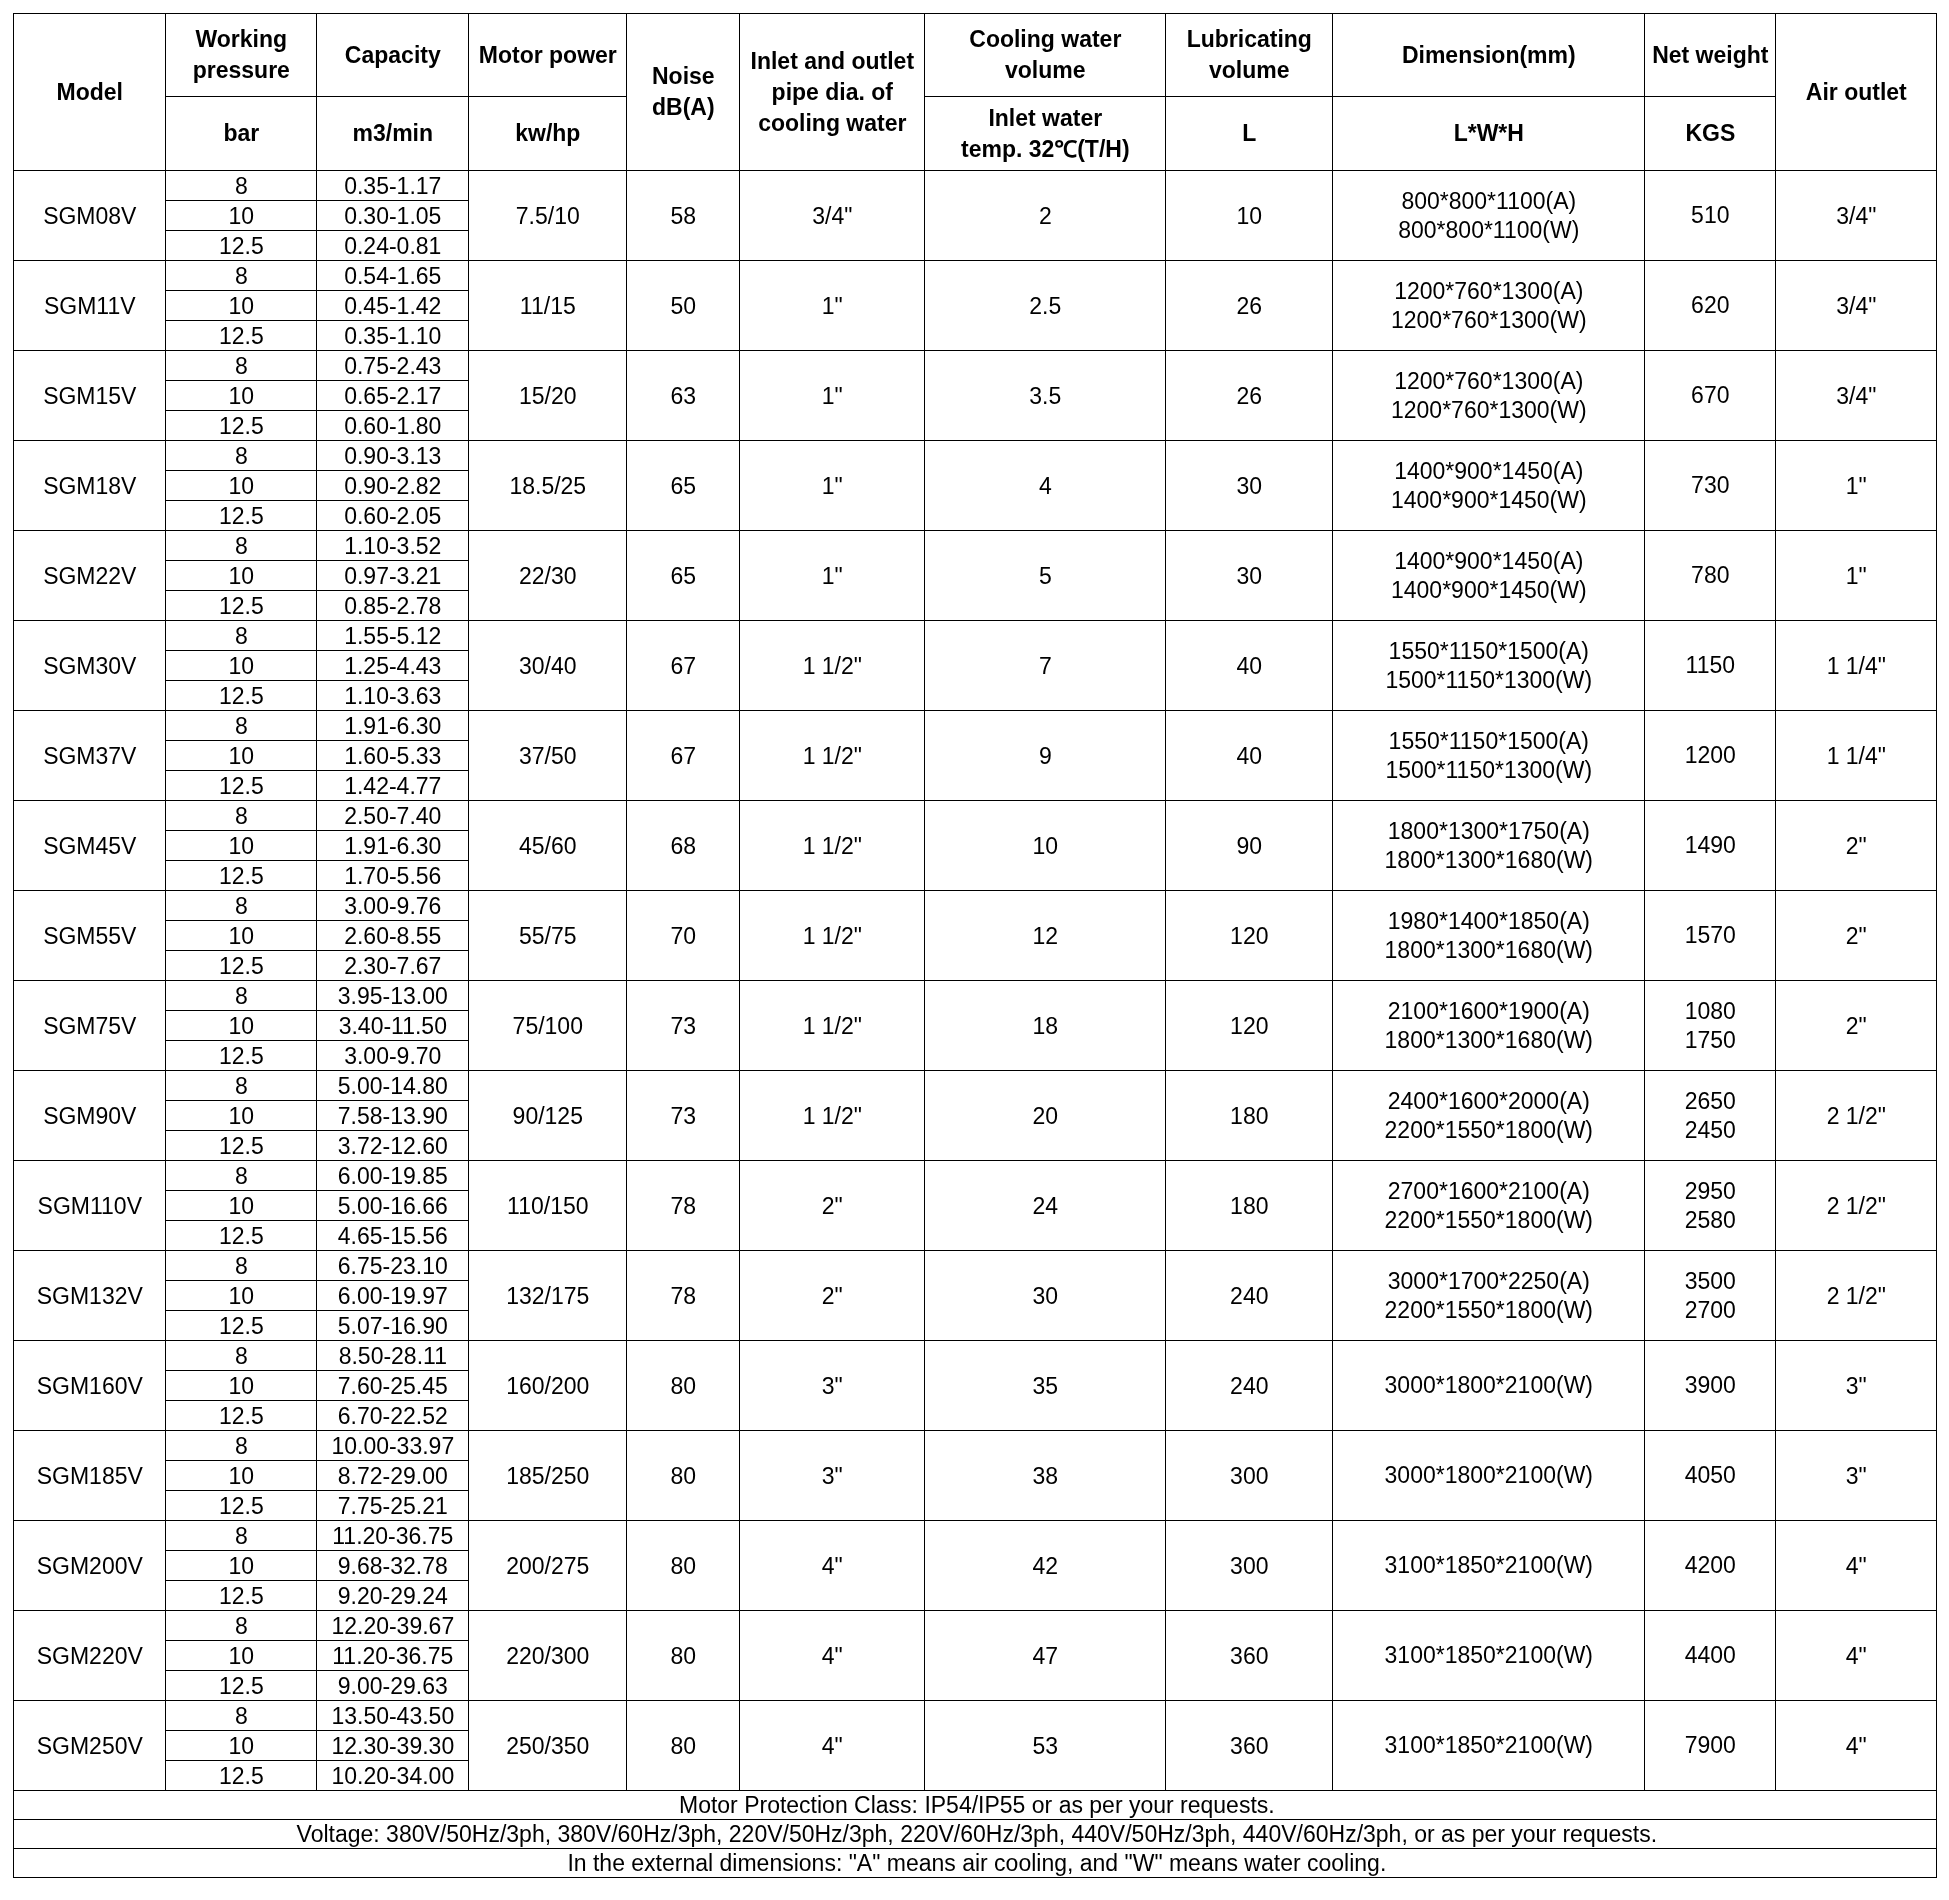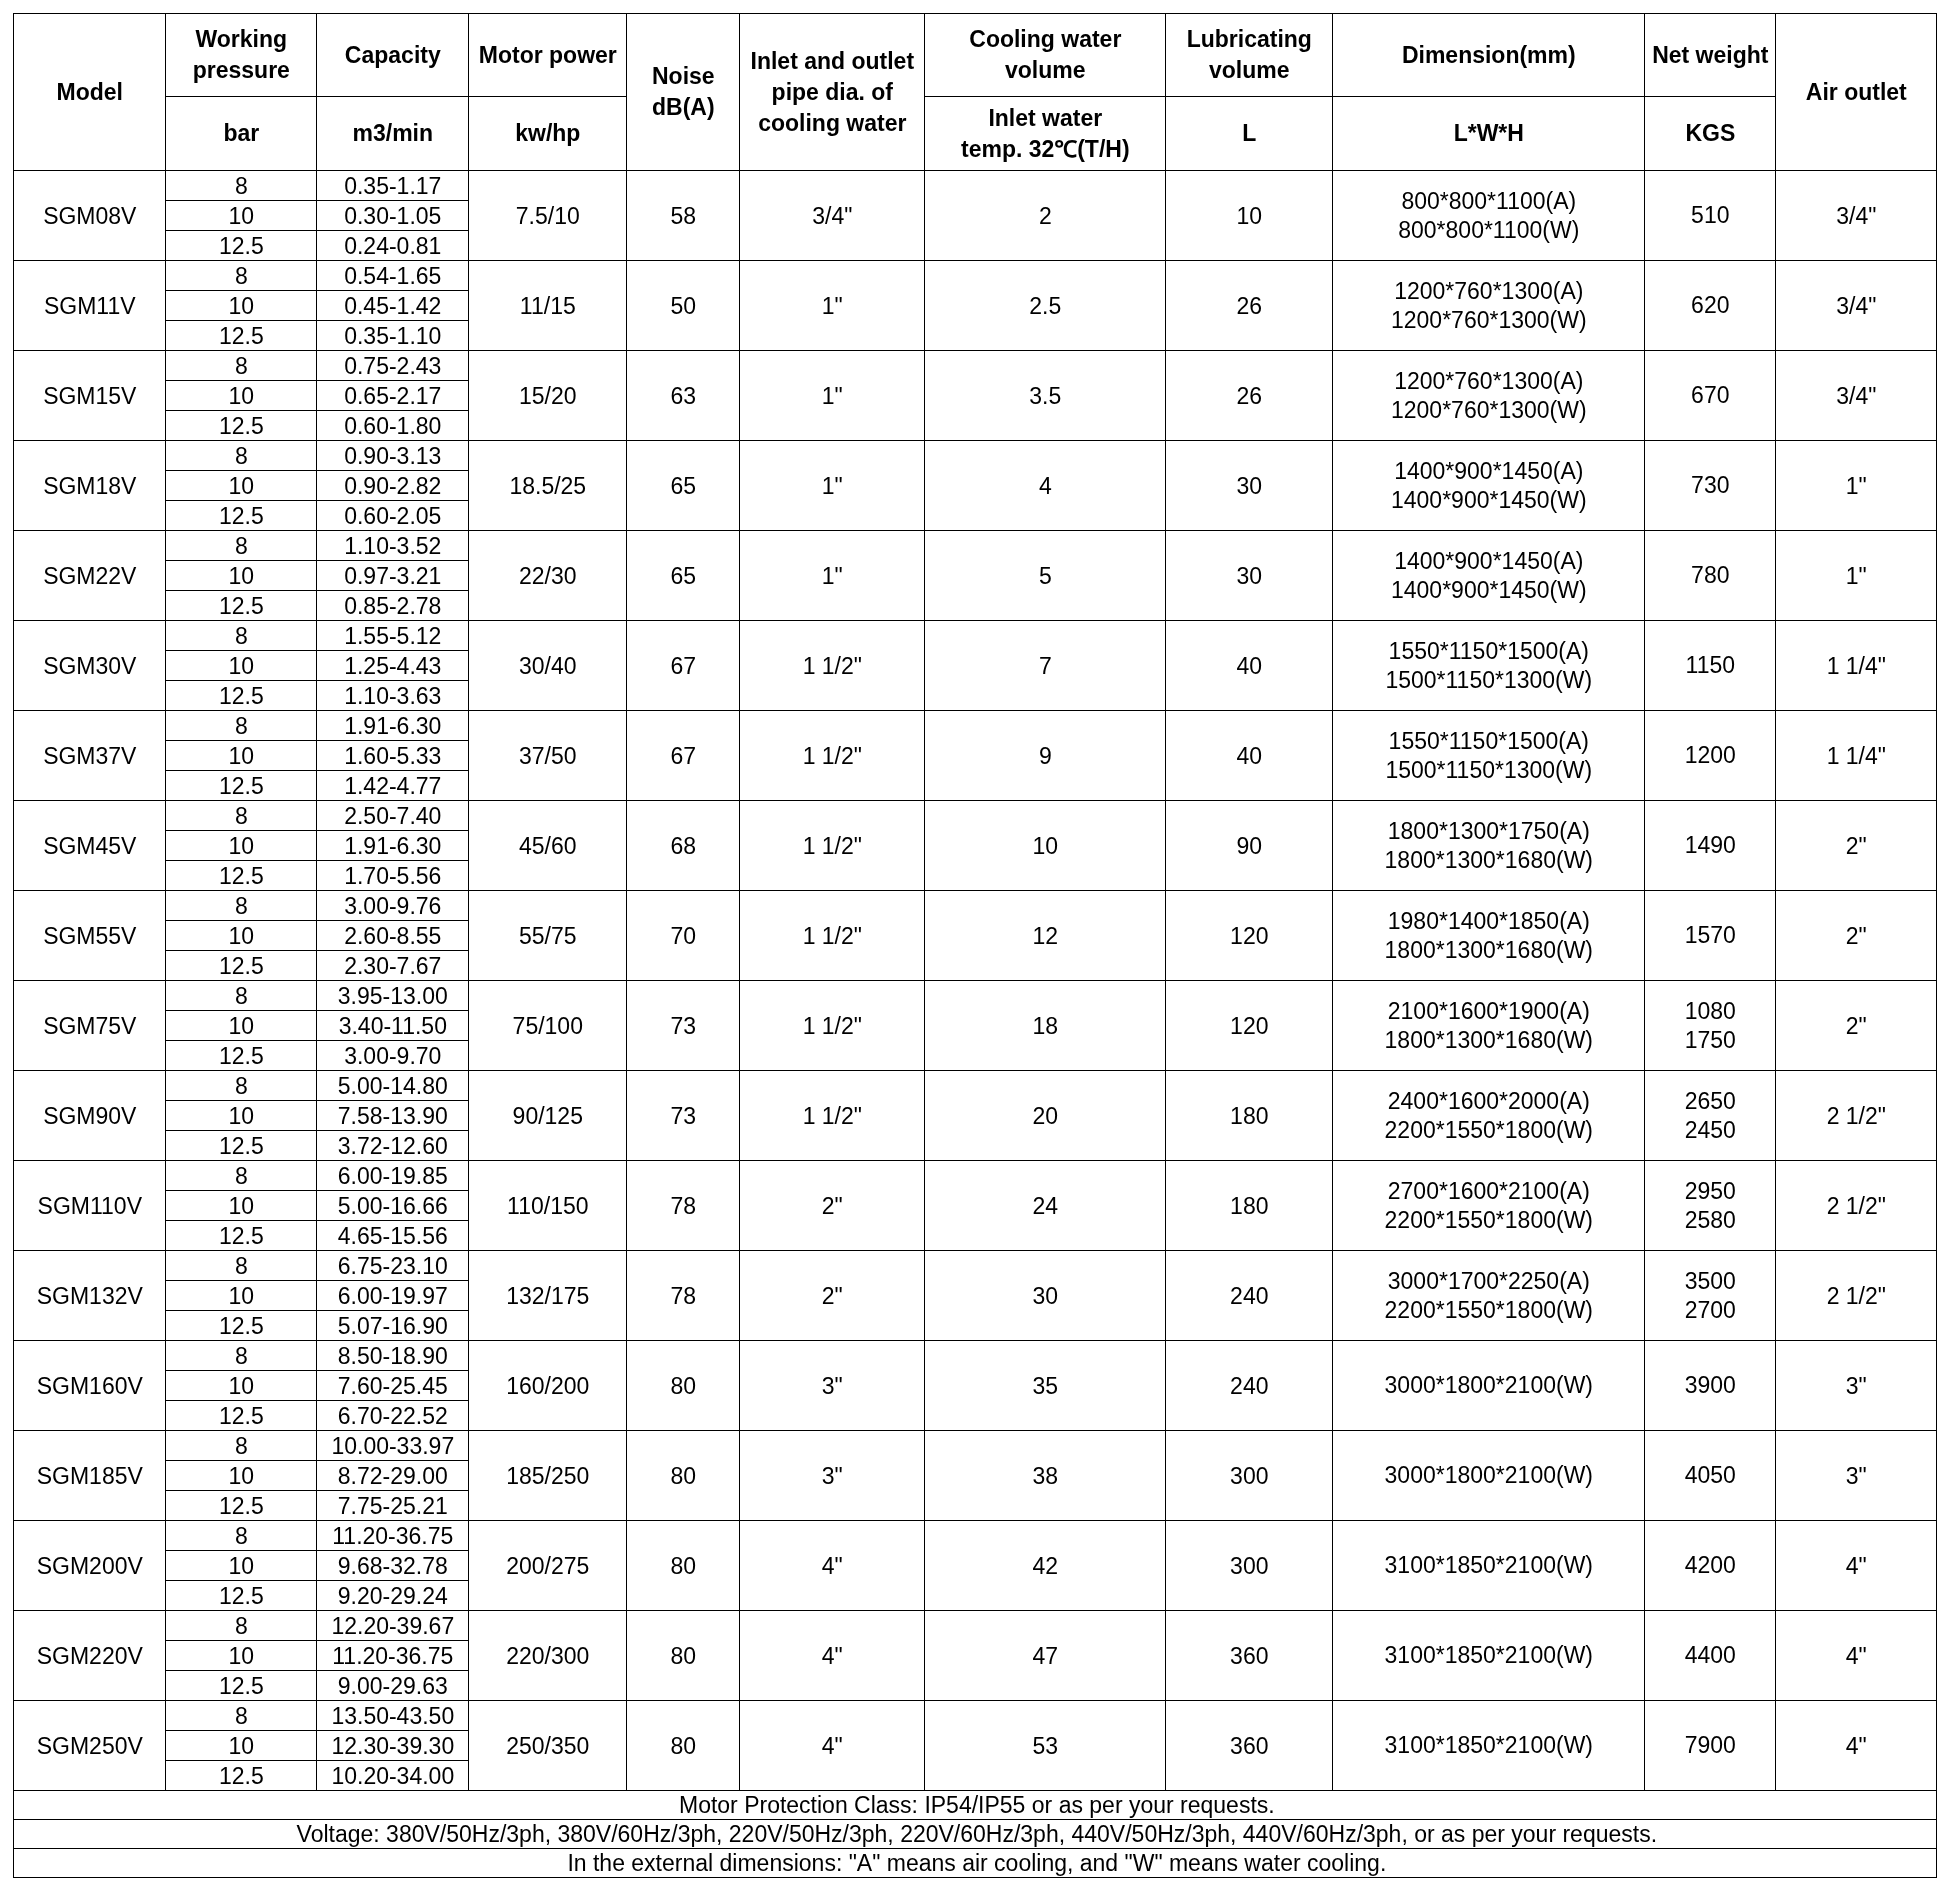--- a/index.html
+++ b/index.html
@@ -431,21 +431,21 @@
         <td>10</td>
         <td>6.00-19.97</td>
       </tr>
       <tr class="sub">
         <td>12.5</td>
         <td>5.07-16.90</td>
       </tr>
       <tr class="sub thick-top">
         <td rowspan="3">SGM160V</td>
         <td>8</td>
-        <td>8.50-18.90</td>
+        <td>8.50-28.11</td>
         <td rowspan="3">160/200</td>
         <td rowspan="3">80</td>
         <td rowspan="3">3"</td>
         <td rowspan="3">35</td>
         <td rowspan="3">240</td>
         <td rowspan="3" class="two-line">
           <span class="block">3000*1800*2100(W)</span>
         </td>
         <td rowspan="3" class="two-line">
           <span class="block">3900</span>

